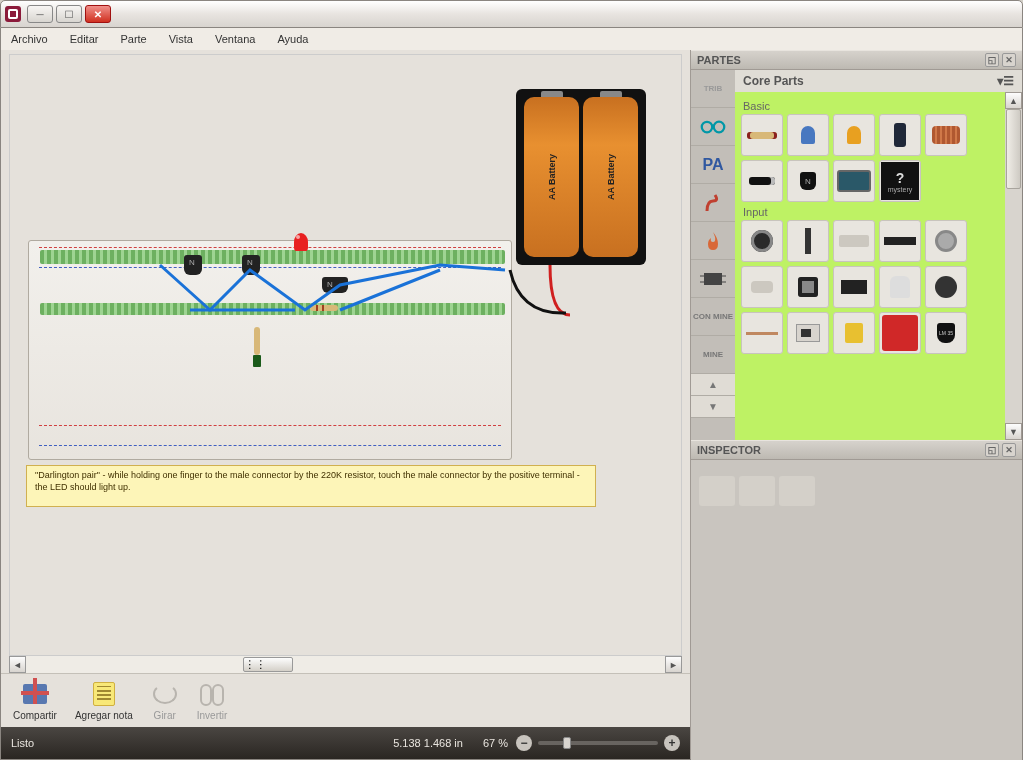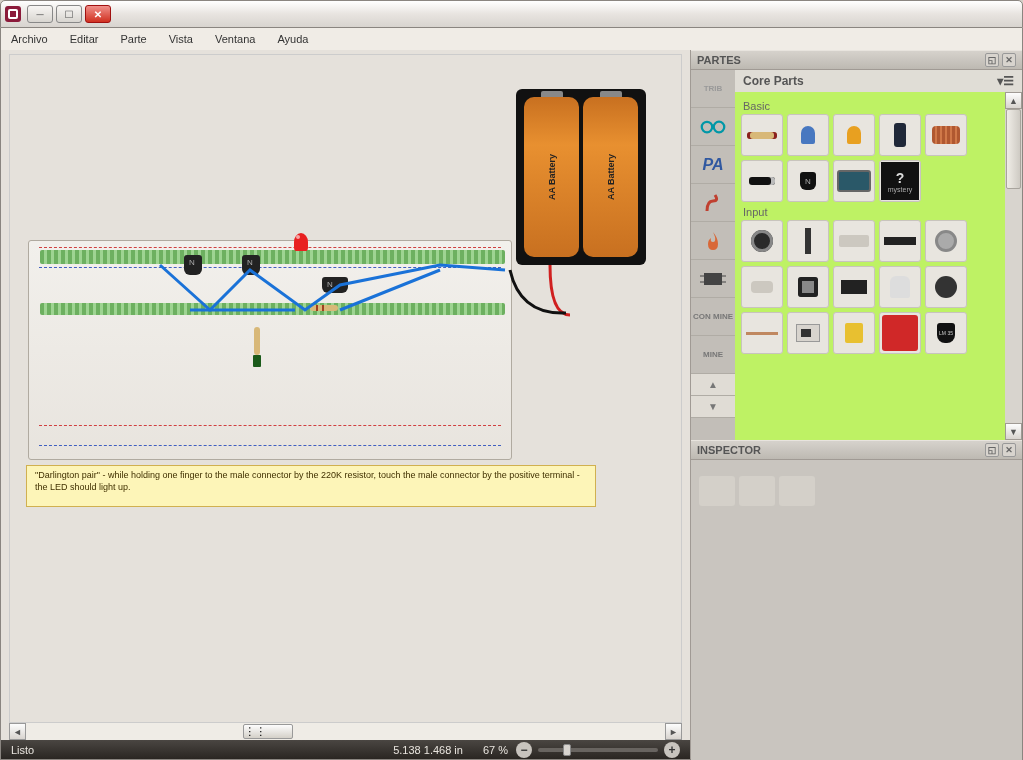--- a/index.html
+++ b/index.html
@@ -69,36 +69,36 @@
 .gift::before{content:'';position:absolute;left:10px;top:-6px;width:4px;height:26px;background:#d05050}
 .gift::after{content:'';position:absolute;top:7px;left:-2px;right:-2px;height:4px;background:#d05050}
 .noteico{width:22px;height:24px;background:#f8e878;border:1px solid #d0b040;border-radius:2px;position:relative}
 .noteico::before{content:'';position:absolute;top:3px;left:3px;right:3px;height:1px;box-shadow:0 0 0 #a08830,0 4px 0 #a08830,0 8px 0 #a08830,0 12px 0 #a08830;border-top:1px solid #a08830}
 .rotico{width:24px;height:20px;border:2px solid #b8b4ae;border-radius:50%;border-top-color:transparent;position:relative}
 .flipico{width:24px;height:20px;position:relative}
 .flipico::before,.flipico::after{content:'';position:absolute;top:0;width:8px;height:18px;border:2px solid #b8b4ae;border-radius:6px}
 .flipico::before{left:0}
 .flipico::after{right:0}
 
-.status{height:19px;background:linear-gradient(#4a4642,#2a2622);color:#e8e4de;display:flex;align-items:center;padding:0 10px;font-size:11px}
+.status{height:32px;background:linear-gradient(#4a4642,#2a2622);color:#e8e4de;display:flex;align-items:center;padding:0 10px;font-size:11px}
 .status .fill{flex:1}
 .status .zoomctrl{display:flex;align-items:center;gap:6px}
 .status .zbtn{width:16px;height:16px;background:#c8c4be;color:#333;border-radius:50%;display:flex;align-items:center;justify-content:center;font-weight:bold;cursor:pointer;font-size:12px;line-height:1}
 .status .zslider{width:120px;height:4px;background:#686460;position:relative;border-radius:2px}
 .status .zslider .zthumb{position:absolute;left:25px;top:-4px;width:8px;height:12px;background:#d8d4cf;border-radius:2px;border:1px solid #888}
 
 .panel-head{height:20px;background:linear-gradient(#d6d2cc,#bdb9b2);border-top:1px solid #e8e4de;border-bottom:1px solid #a09a94;display:flex;align-items:center;padding:0 6px;color:#555;font-weight:bold;font-size:11px}
 .panel-head .pfill{flex:1}
 .panel-head .pbtn{width:14px;height:14px;background:#d8d4ce;border:1px solid #999;margin-left:3px;border-radius:2px;font-size:9px;display:flex;align-items:center;justify-content:center;color:#666;cursor:pointer}
 .parts-body{height:370px;display:flex}
 .bins{width:44px;background:#c2beb8;display:flex;flex-direction:column}
 .bin{height:38px;display:flex;align-items:center;justify-content:center;font-size:9px;font-weight:bold;color:#777;border-bottom:1px solid #b0aca5;cursor:pointer;text-align:center;line-height:1}
 .bin.mine{color:#999;font-size:8px}
 .bin.arduino svg{width:30px;height:16px}
-.bin.pa{color:#3058a0;font-style:italic;font-size:16px}
+.bin.pa{color:#3058a0;font-size:16px}
 .bin.ant{color:#c04030}
 .bin.fire{color:#d06030}
 .bin.chip{color:#555}
 .bin.core{font-size:8px}
 .bin.navup{height:22px;font-size:10px;background:#e0dcd5}
 .partsmain{flex:1;background:#bef264;display:flex;flex-direction:column}
 .pm-title{height:22px;background:#e0ddd6;display:flex;align-items:center;padding:0 8px;font-weight:bold;color:#555;font-size:12px}
 .pm-title .pfill{flex:1}
 .pm-scroll{flex:1;overflow-y:auto;position:relative}
 .pm-scrollinner{padding:4px 6px}
@@ -217,20 +217,46 @@
         </div>
       </div>
     </div>
     <div class="hsbar">
       <div class="arrow">◄</div>
       <div class="track">
           <div class="thumb">⋮⋮</div>
         </div>
       <div class="arrow">►</div>
     </div>
+    <div class="bottomtool">
+      <div class="toolbtn">
+        <div class="ico">
+            <div class="gift"></div>
+          </div>
+        <span>Compartir</span>
+      </div>
+      <div class="toolbtn">
+        <div class="ico">
+            <div class="noteico"></div>
+          </div>
+        <span>Agregar nota</span>
+      </div>
+      <div class="toolbtn disabled">
+        <div class="ico">
+            <div class="rotico"></div>
+          </div>
+        <span>Girar</span>
+      </div>
+      <div class="toolbtn disabled">
+        <div class="ico">
+            <div class="flipico"></div>
+          </div>
+        <span>Invertir</span>
+      </div>
+    </div>
     <div class="status">
       <span>Listo</span>
       <span class="fill"></span>
       <span>5.138 1.468 in</span>
       <span style="width:20px"></span>
       <span>67 %</span>
       <span style="width:8px"></span>
       <div class="zoomctrl">
         <div class="zbtn">−</div>
         <div class="zslider">

